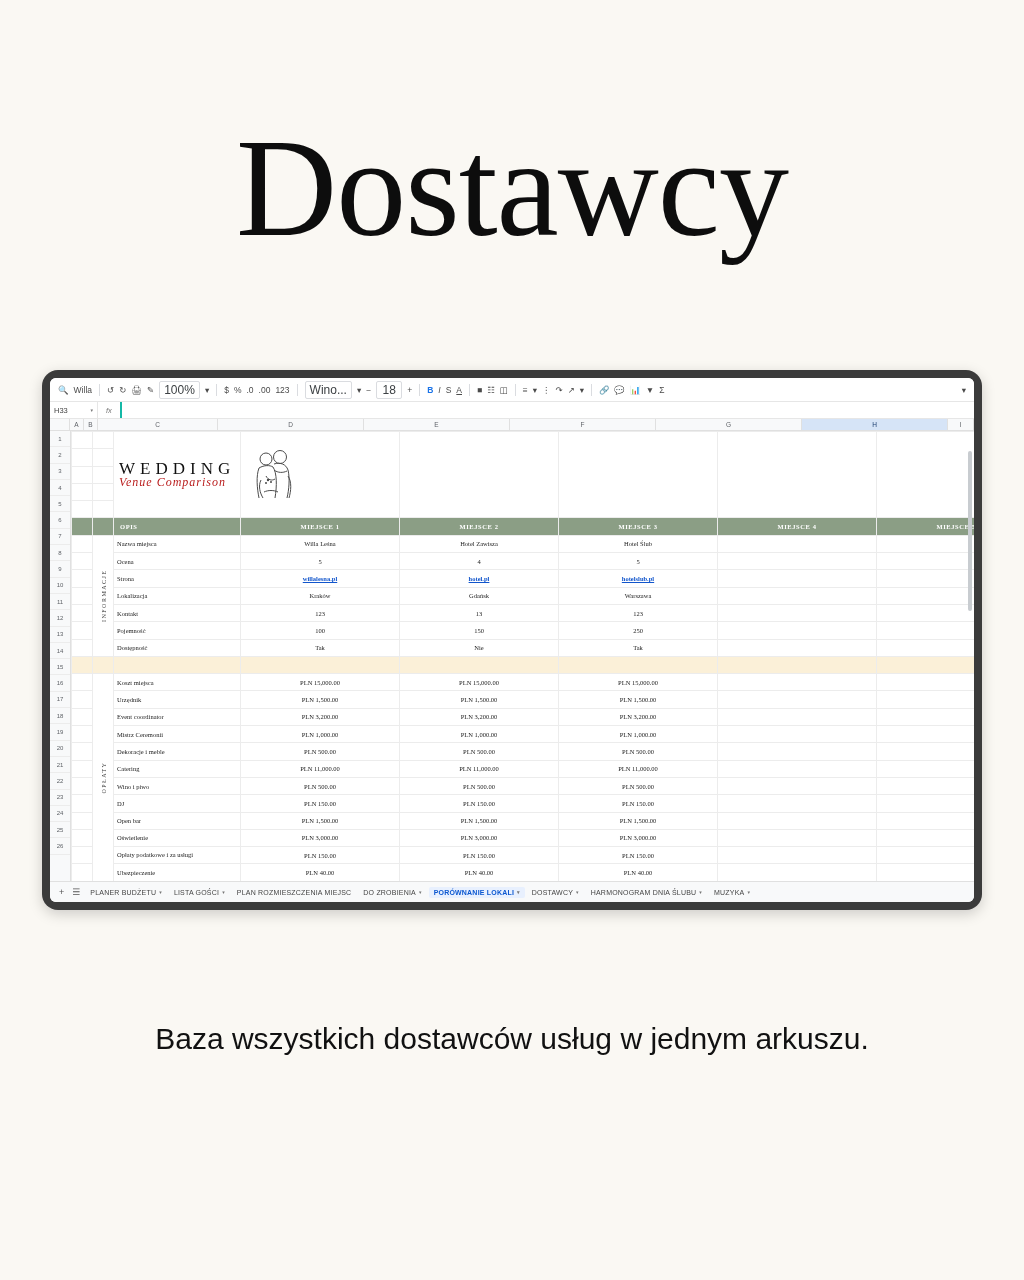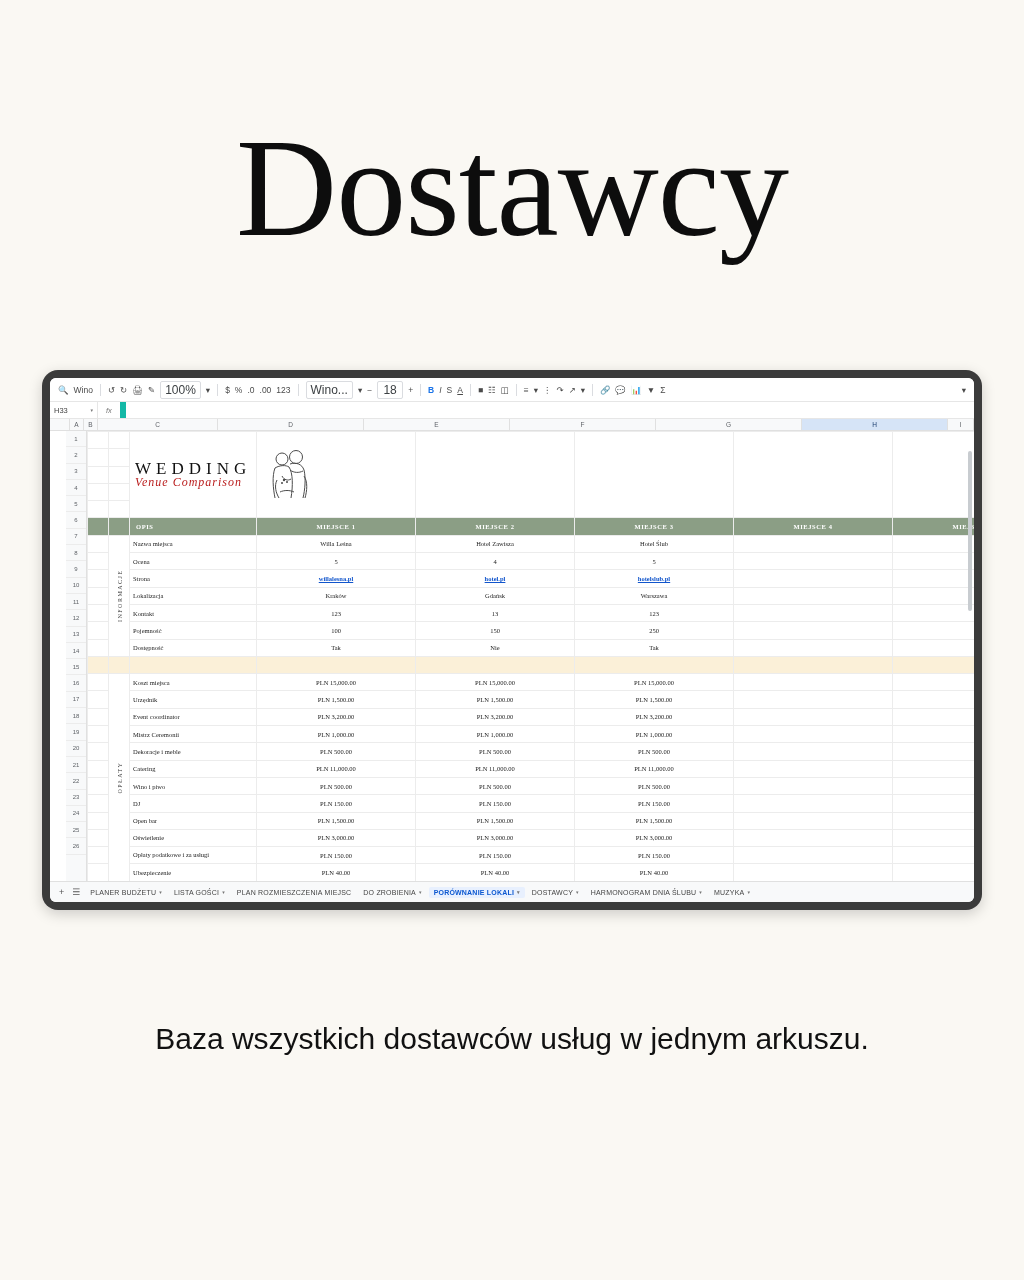--- a/index.html
+++ b/index.html
@@ -71,40 +71,40 @@
   .formula-bar{
     height:16px;flex:0 0 16px;
     background:#fff;border-bottom:1px solid #e6e6e6;
     display:flex;align-items:center;font-size:7.5px;color:#444;
   }
   .namebox{
     width:48px;height:100%;
     display:flex;align-items:center;justify-content:space-between;
     padding:0 4px;box-sizing:border-box;border-right:1px solid #e6e6e6;
   }
-  .fx{padding:0 8px;font-style:italic;color:#777;border-right:6px solid #14b8a6;height:100%;display:flex;align-items:center;}
+  .fx{padding:0 8px;font-style:italic;color:#777;border-right:2px solid #14b8a6;height:100%;display:flex;align-items:center;}
 
   
   .grid-wrap{
     flex:1;position:relative;overflow:hidden;background:#fff;
     display:flex;flex-direction:column;
   }
   .col-head{
     display:flex;height:11px;flex:0 0 11px;
     background:#f8f9fa;border-bottom:1px solid #e0e0e0;
     font-size:6.5px;color:#5f6368;
   }
   .col-head div{
     display:flex;align-items:center;justify-content:center;
     border-right:1px solid #e0e0e0;box-sizing:border-box;
   }
   .corner{width:20px;flex:0 0 20px;background:#f8f9fa;}
   .ch-sel{background:#d6e4f7;color:#1a3d6e;}
 
-  .body-wrap{flex:1;display:flex;overflow:hidden;margin-left:16px;}
+  .body-wrap{flex:1;display:flex;overflow:hidden;}
   .row-head{
     width:20px;flex:0 0 20px;background:#f8f9fa;
     border-right:1px solid #e0e0e0;
     font-size:6px;color:#5f6368;
   }
   .row-head div{
     height:16.3px;display:flex;align-items:center;justify-content:center;
     border-bottom:1px solid #ececec;box-sizing:border-box;
   }
   .sheet{
@@ -194,21 +194,21 @@
 
 <div class="page">
 
   <div class="hero-title">Dostawcy</div>
 
   <div class="device">
     <div class="screen">
 
       <div class="toolbar">
         <span class="tb-item">🔍</span>
-        <span class="tb-item">Wino</span>
+        <span class="tb-item">Willa</span>
         <span class="tb-sep"></span>
         <span class="tb-item">↺</span>
         <span class="tb-item">↻</span>
         <span class="tb-item">🖨</span>
         <span class="tb-item">✎</span>
         <span class="tb-box tb-zoom">100%</span>
         <span class="tb-item">▾</span>
         <span class="tb-sep"></span>
         <span class="tb-item">$</span>
         <span class="tb-item">%</span>

